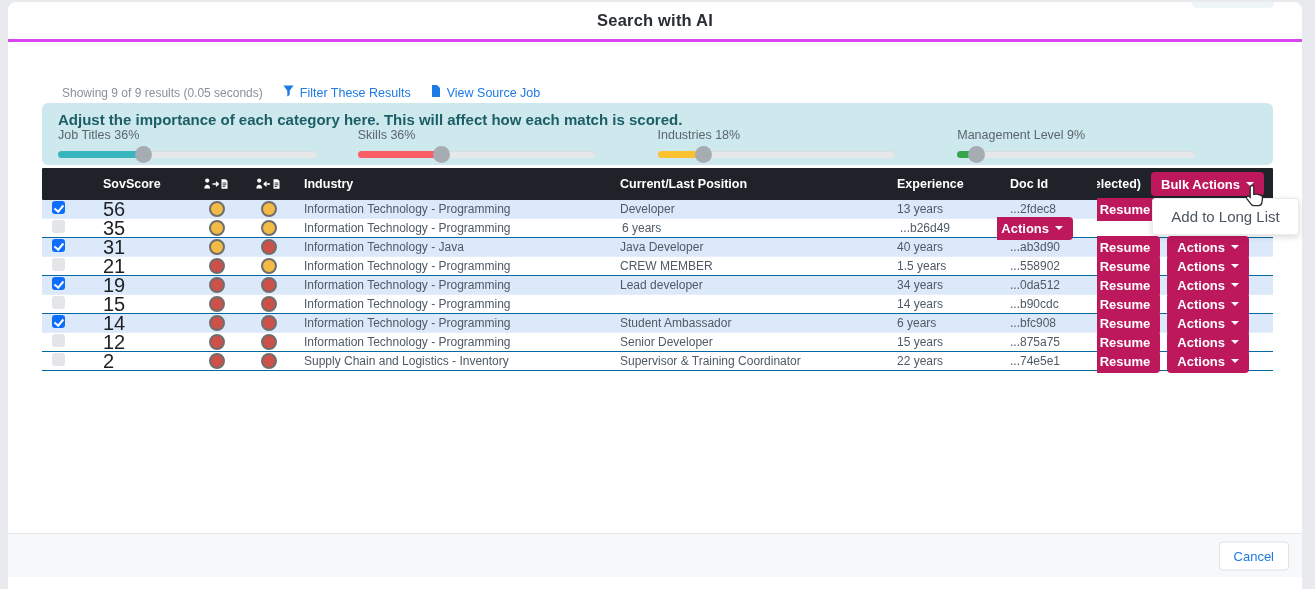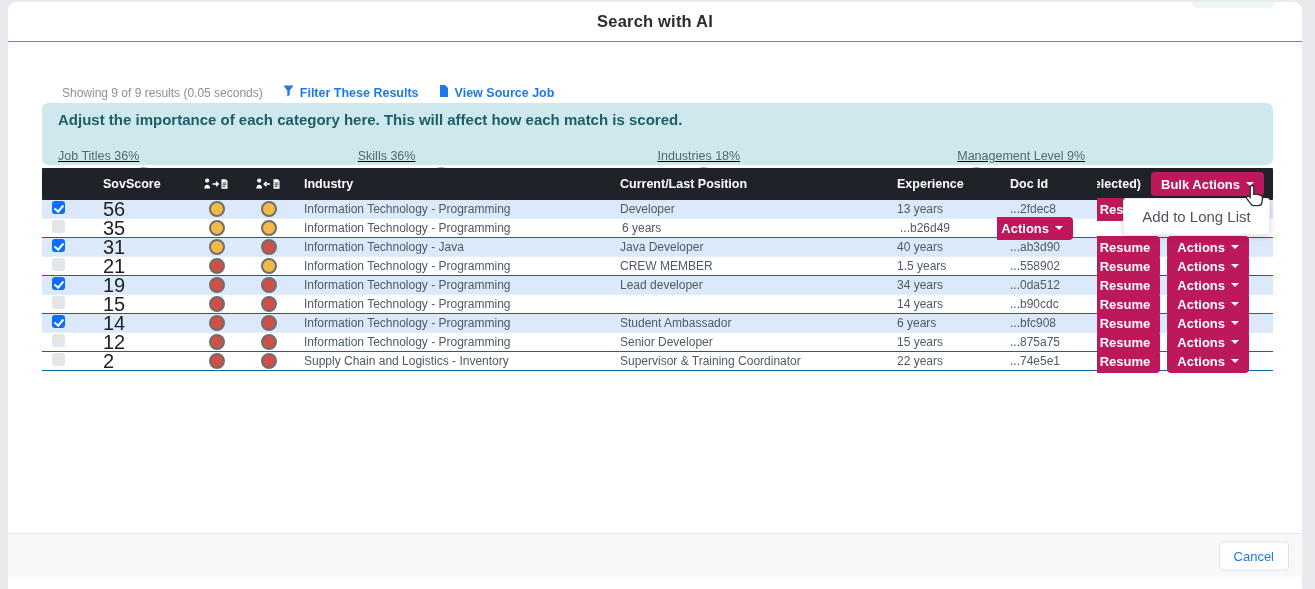--- a/index.html
+++ b/index.html
@@ -4,36 +4,36 @@
 <style>
   * { margin:0; padding:0; box-sizing:border-box; }
   html,body { width:1315px; height:589px; }
   body { font-family:"Liberation Sans", sans-serif; background:#e8eaed; position:relative; overflow:hidden; }
 
   .modal { position:absolute; left:8px; right:13px; top:2px; bottom:0;
            background:#fff; border-radius:8px 8px 0 0; }
 
   
   .modal-header { position:absolute; top:0; left:0; right:0; height:40px;
-                  border-bottom:1px solid #d946ef; display:flex; align-items:center; justify-content:center; }
+                  border-bottom:3px solid #d946ef; display:flex; align-items:center; justify-content:center; }
   .modal-title { font-size:16.5px; font-weight:600; color:#2a2e33; letter-spacing:.2px; }
   .top-cut { position:absolute; top:0; right:28px; width:82px; height:6px;
              background:#eef6f5; border-radius:0 0 5px 5px; }
 
   
   .results-bar { position:absolute; left:34px; top:83px; display:flex; align-items:center; gap:20px; }
   .results-summary { font-size:12px; color:#8a9097;margin-left:20px; }
-  .link { display:flex; align-items:center; gap:6px; font-size:12.5px; font-weight:700;
+  .link { display:flex; align-items:center; gap:6px; font-size:12.5px; font-weight:400;
           color:#1e7ae5; cursor:pointer; background:none; border:none; font-family:inherit; }
 
   
   .banner { position:absolute; left:34px; top:101px; width:1231px; height:62px;
             background:#cde9ee; border-radius:6px; padding:8px 16px 0; }
   .banner-title { font-size:15px; font-weight:600; color:#1d5d66; }
-  .sliders-row { display:grid; grid-template-columns:repeat(4,1fr); margin-top:21px;text-decoration:underline; }
+  .sliders-row { display:grid; grid-template-columns:repeat(4,1fr); margin-top:0; }
   .slider-group { padding-right:30px; }
   .slider-group:first-child .slider { width:96%; }
   .slider-label { font-size:12.5px; color:#5b656d; margin-bottom:4px; }
   .slider { position:relative; height:17px; width:88%; }
   .slider-track { position:absolute; left:0; right:0; top:5px; height:7px;
                   background:#e6e8ea; border-radius:4px; box-shadow:inset 0 1px 1px rgba(0,0,0,.06); }
   .slider-fill { position:absolute; left:0; top:5px; height:7px; border-radius:4px; }
   .slider-handle { position:absolute; top:0; width:17px; height:17px; border-radius:50%;
                    background:#a6acb2; }
 
@@ -63,21 +63,21 @@
               border:solid #fff; border-width:0 2px 2px 0; transform:rotate(40deg); }
 
   .btn { background:#be185d; color:#fff; border:none; border-radius:4px; height:23px;
          padding:0 10px; font-size:13px; font-weight:700; font-family:inherit;
          display:inline-flex; align-items:center; gap:6px; cursor:pointer; }
   .caret { width:0; height:0; border-left:4px solid transparent; border-right:4px solid transparent;
            border-top:4px solid #fff; display:inline-block; }
   .bulk-btn { height:24px; }
 
   
-  .dropdown-menu { position:absolute; left:1115px; top:196px; width:147px; height:37px;
+  .dropdown-menu { position:absolute; left:1144px; top:196px; width:147px; height:37px;
                    background:#fff; border:1px solid #ececec; border-radius:3px;
                    box-shadow:0 2px 6px rgba(0,0,0,.15); z-index:10;
                    display:flex; align-items:center; justify-content:center; }
   .dropdown-item { font-size:15px; color:#4d565e; cursor:pointer; white-space:nowrap; }
 
   .cursor-pointer { position:absolute; left:1236px; top:182px; z-index:20; }
 
   
   .modal-footer { position:absolute; left:0; right:0; bottom:12px; height:44px;
                   background:#f7f8f9; border-top:1px solid #e5e8ea; }

